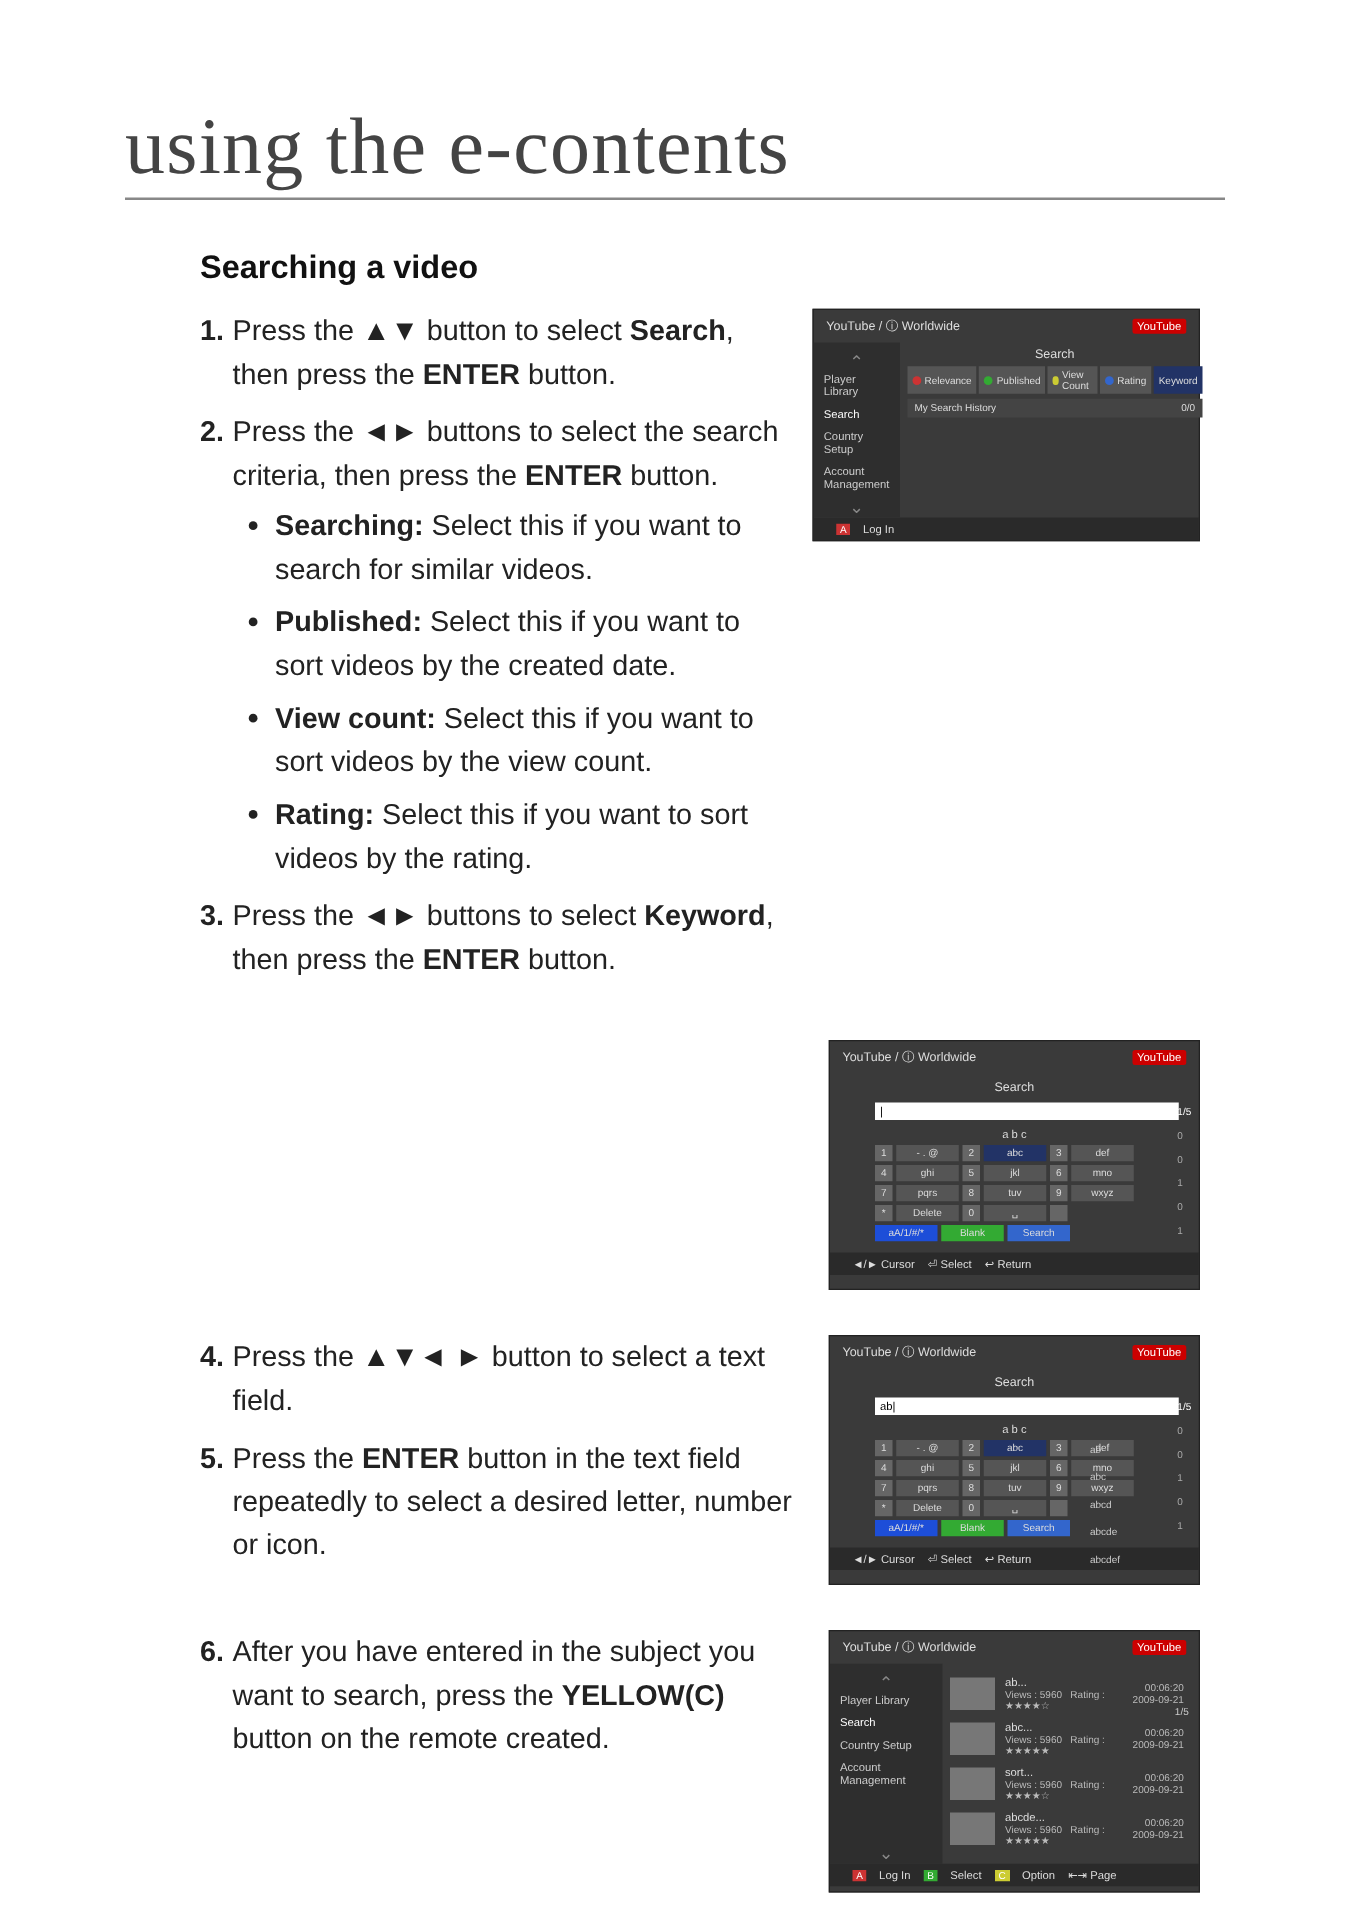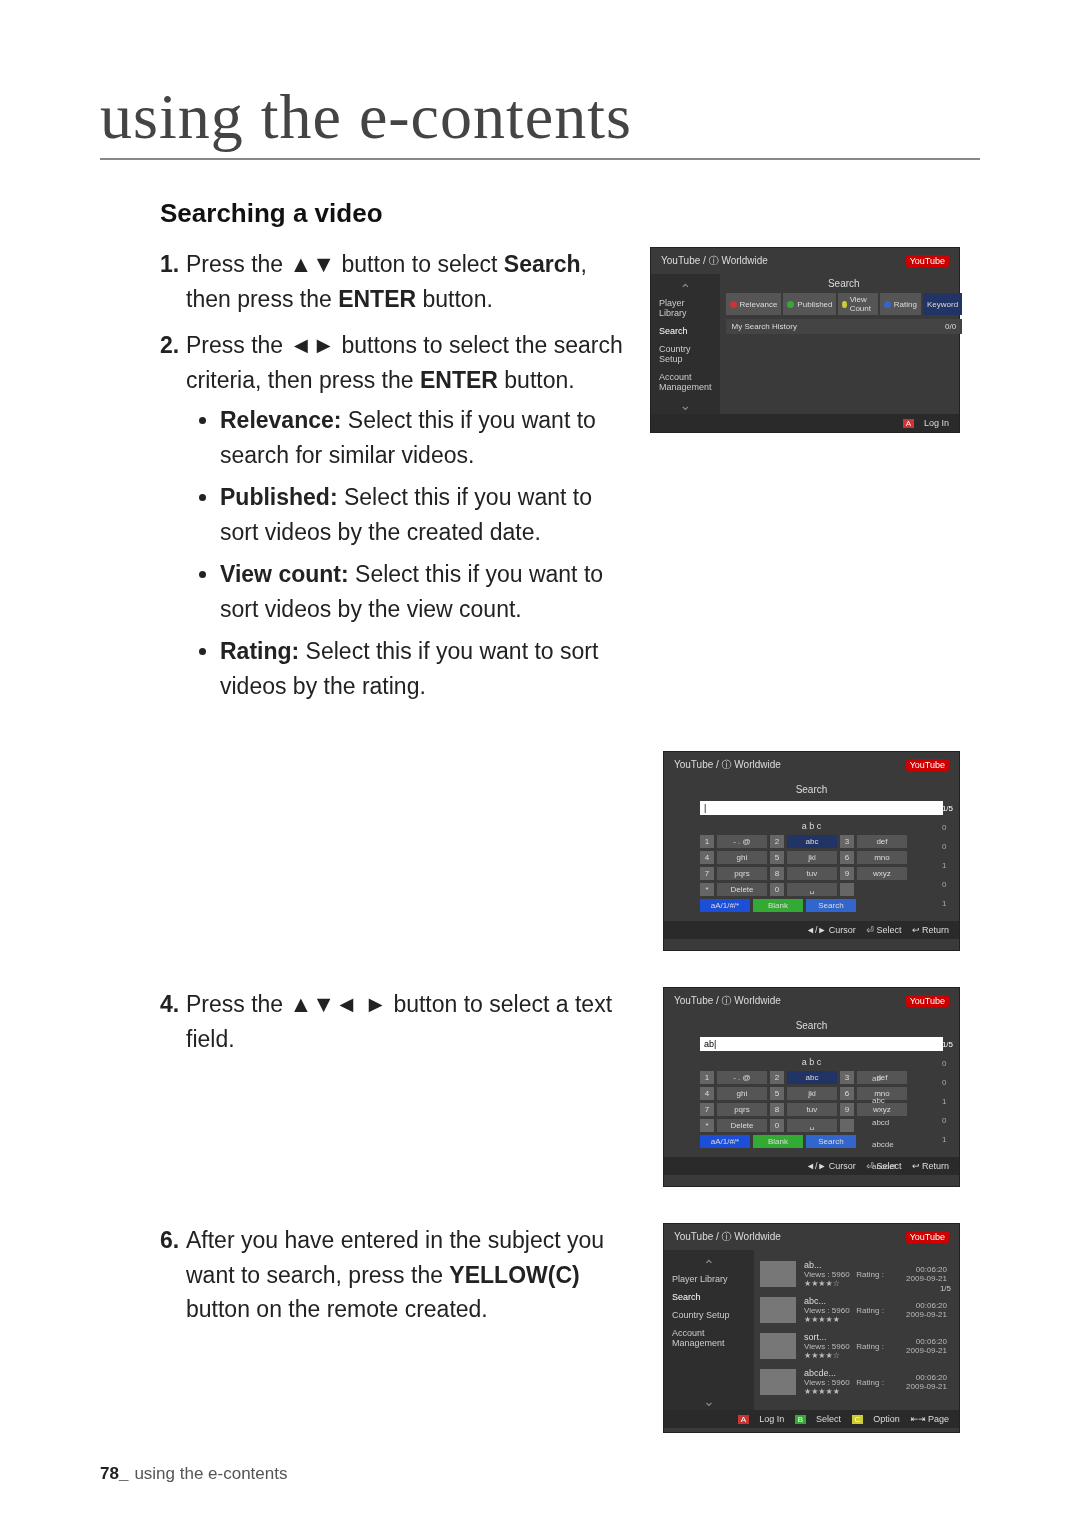--- a/index.html
+++ b/index.html
@@ -61,21 +61,21 @@
   .sidebar .item { padding: 4px 8px; font-size:9px; color:#ccc; }
   .sidebar .item.active { color:#fff; }
   .main1 { flex:1; padding: 4px 6px; }
   .main1 .title { text-align:center; font-size:10px; margin-bottom:4px; }
   .crit-row { display:flex; gap:2px; margin-bottom:4px; }
   .crit { background:#555; padding:2px 4px; font-size:8px; display:flex; align-items:center; gap:3px; }
   .crit.sel, .key-btn { background:#236; }
   .dot { width:7px;height:7px;border-radius:50%; display:inline-block; }
   .dot.r{background:#c33;} .dot.g{background:#3a3;} .dot.y{background:#cc3;} .dot.b{background:#36c;}
   .hist-row { display:flex; justify-content:space-between; background:#444; padding:3px 6px; font-size:8px; }
-  .footer-bar { text-align:right; padding:4px 10px; font-size:9px; background:#2a2a2a; }
+  .footer-bar { text-align:left; padding:4px 10px; font-size:9px; background:#2a2a2a; }
   .footer-bar span { margin-left:8px; }
   .ftag { display:inline-block; background:#c33; color:#fff; padding:0 3px; font-size:8px; margin-right:2px;}
   .ftag.g{background:#3a3;} .ftag.y{background:#cc3;}
 
   
   .pad-body { padding: 6px; }
   .pad-body .title { text-align:center; font-size:10px; margin-bottom:6px; }
   .inputline { background:#fff; color:#000; padding:2px 4px; font-size:9px; margin:0 10px 6px 30px; }
   .abc-label { text-align:center; font-size:9px; margin:2px 0 4px 0; }
   .key-grid { margin-left: 30px; }
@@ -111,25 +111,28 @@
 
 <div class="block">
   <div class="textcol">
     <ol class="steps">
       <li data-num="1">
         <span>Press the </span><b>▲▼</b><span> button to select </span><b>Search</b><span>, then press the </span><b>ENTER</b><span> button.</span>
       </li>
       <li data-num="2">
         <span>Press the </span><b>◄►</b><span> buttons to select the search criteria, then press the </span><b>ENTER</b><span> button.</span>
         <ul class="bullets">
-          <li><b>Relevance:</b><span> Select this if you want to search for similar videos.</span></li>
+          <li><b>Searching:</b><span> Select this if you want to search for similar videos.</span></li>
           <li><b>Published:</b><span> Select this if you want to sort videos by the created date.</span></li>
           <li><b>View count:</b><span> Select this if you want to sort videos by the view count.</span></li>
           <li><b>Rating:</b><span> Select this if you want to sort videos by the rating.</span></li>
         </ul>
+      </li>
+      <li data-num="3">
+        <span>Press the </span><b>◄►</b><span> buttons to select </span><b>Keyword</b><span>, then press the </span><b>ENTER</b><span> button.</span>
       </li>
     </ol>
   </div>
 
   <div class="shot">
     <div class="shot-header">
       <span>YouTube / ⓘ Worldwide</span>
       <span class="yt-logo">YouTube</span>
     </div>
     <div class="shot1-body">
@@ -239,20 +242,23 @@
       <span>↩ Return</span>
     </div>
   </div>
 </div>
 
 <div class="block">
   <div class="textcol">
     <ol class="steps">
       <li data-num="4">
         <span>Press the </span><b>▲▼◄ ►</b><span> button to select a text field.</span>
+      </li>
+      <li data-num="5">
+        <span>Press the </span><b>ENTER</b><span> button in the text field repeatedly to select a desired letter, number or icon.</span>
       </li>
     </ol>
   </div>
   <div class="shot" style="height:200px;">
     <div class="shot-header">
       <span>YouTube / ⓘ Worldwide</span>
       <span class="yt-logo">YouTube</span>
     </div>
     <div class="pad-body">
       <div class="title">Search</div>

